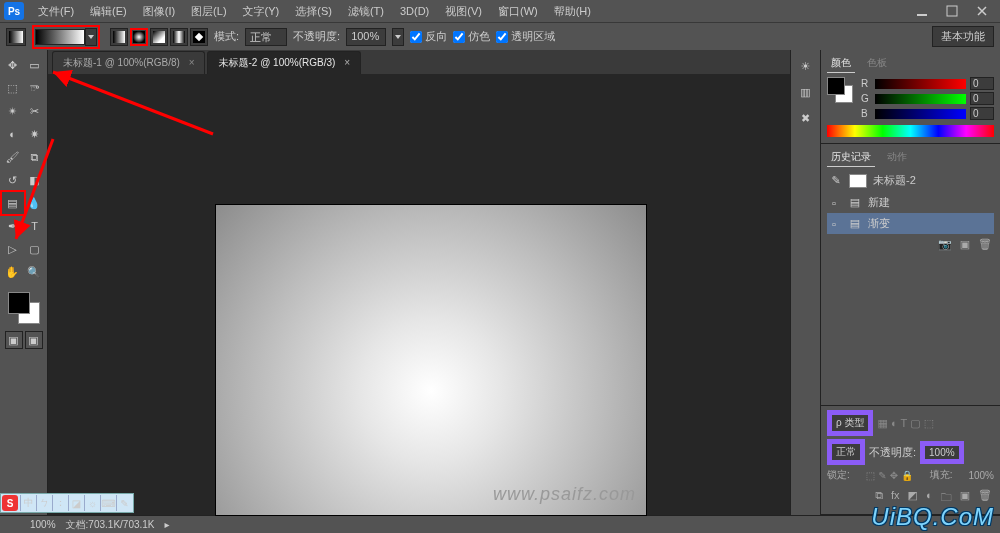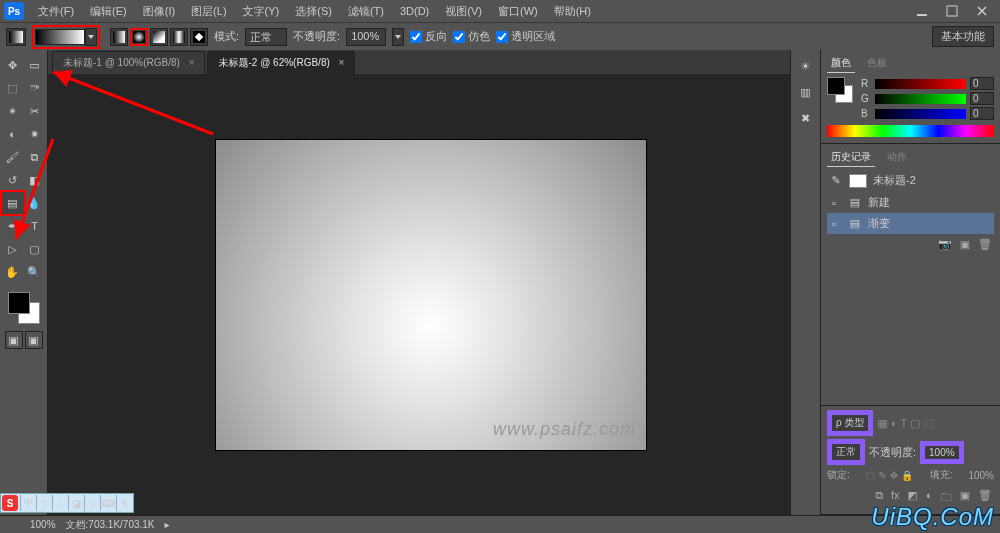--- a/index.html
+++ b/index.html
@@ -44,21 +44,21 @@
 .bg-sw { position: absolute; left: 12px; top: 12px; width: 22px; height: 22px; background: #fff; border: 1px solid #888; }
 .mask-modes { display:flex; gap:2px; margin-top:4px;}
 .mask-mode { width:18px;height:18px;border:1px solid #222;display:flex;align-items:center;justify-content:center;}
 
 
 .doc-area { flex: 1; background: #262626; display: flex; flex-direction: column; position: relative; }
 .doc-tabs { height: 24px; background: #3a3a3a; display: flex; align-items: flex-end; padding-left: 4px; }
 .doc-tab { padding: 4px 10px; font-size: 10px; color: #aaa; border-top: 1px solid #222; border-left:1px solid #222; border-right:1px solid #222; border-radius: 3px 3px 0 0; margin-right: 2px; cursor: pointer; background:#3a3a3a;}
 .doc-tab .tab-x { margin-left: 6px; opacity: .7; }
 .doc-tab.active { background: #262626; color: #e6e6e6; }
-.canvas-wrap { flex: 1; display: flex; align-items: center; justify-content: center; position: relative; padding-left: 24px; }
+.canvas-wrap { flex: 1; display: flex; align-items: flex-end; justify-content: center; position: relative; padding-left: 24px; }
 .canvas { width: 430px; height: 310px; background: radial-gradient(circle at 50% 60%, #fff 0%, #e6e6e6 25%, #bdbdbd 60%, #8c8c8c 100%); box-shadow: 0 0 0 1px #000; position: relative; }
 .watermark-canvas { position: absolute; right: 10px; bottom: 10px; font-size: 18px; color: #999; font-style: italic; letter-spacing: 1px; }
 
 
 .arrow { position: absolute; pointer-events: none; }
 
 
 .icon-dock { width: 30px; background: #535353; border-left: 1px solid #222; display: flex; flex-direction: column; align-items: center; padding-top: 4px; gap: 2px;}
 .dock-ic { width: 24px; height: 24px; display:flex; align-items:center; justify-content:center; cursor:pointer; color:#ccc;}
 
@@ -290,21 +290,21 @@
       </div>
     </div>
 
   <div class="doc-area">
     <div class="doc-tabs">
       <div class="doc-tab">
         <span>未标题-1 @ 100%(RGB/8)</span>
         <span class="tab-x">×</span>
       </div>
       <div class="doc-tab active">
-        <span>未标题-2 @ 62%(RGB/8)</span>
+        <span>未标题-2 @ 100%(RGB/3)</span>
         <span class="tab-x">×</span>
       </div>
     </div>
     <div class="canvas-wrap">
       <div class="canvas">
         <div class="watermark-canvas">www.psaifz.com</div>
       </div>
 
       <svg class="arrow" style="left:-20px; top:-10px;" width="190" height="80">
           <defs>

